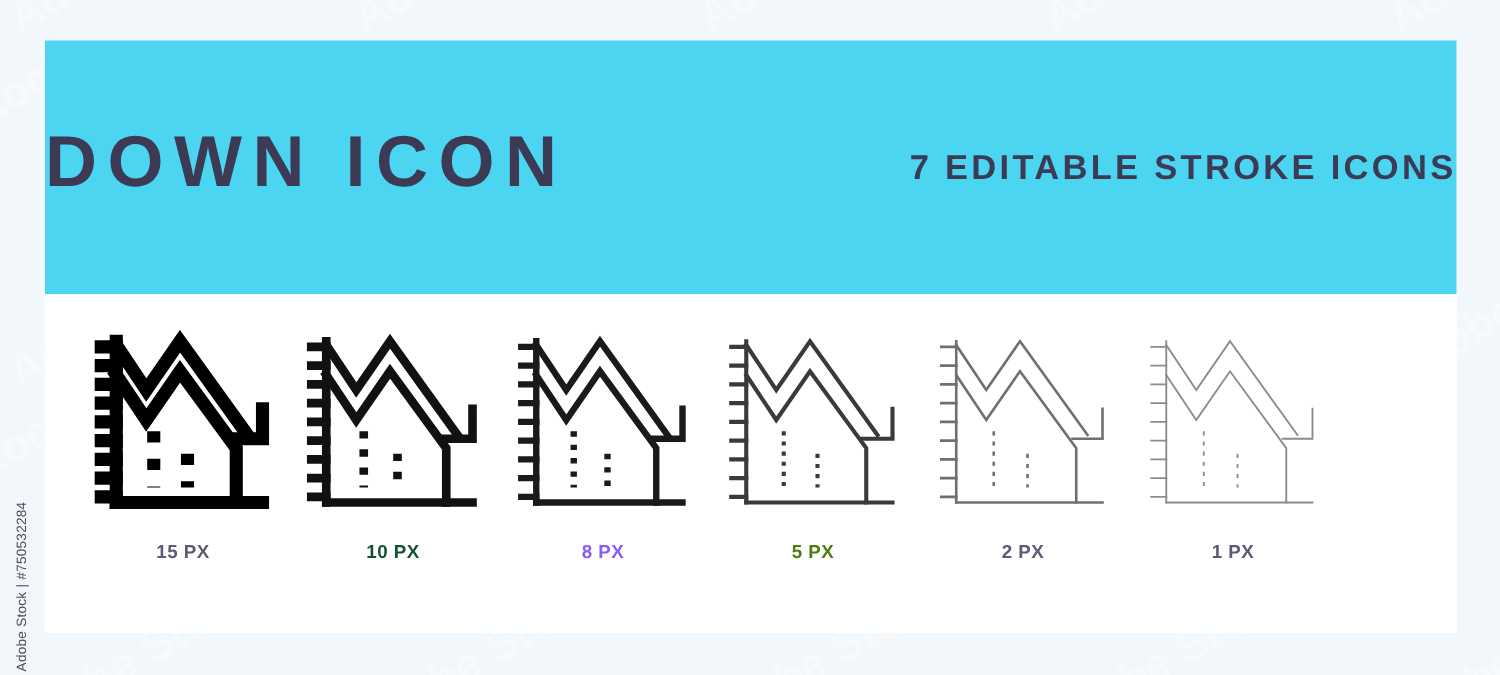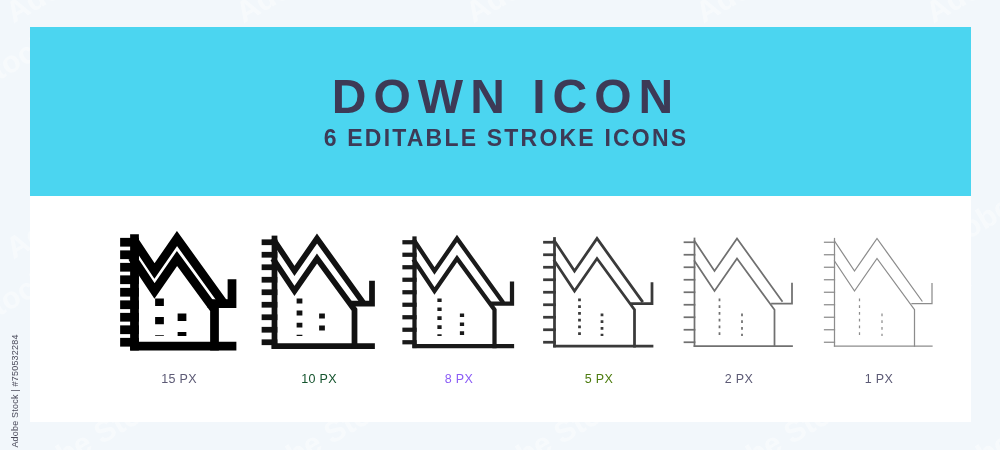--- a/index.html
+++ b/index.html
@@ -71,26 +71,24 @@
     z-index: 6;
     display: flex;
     flex-direction: column;
   }
 
   #banner {
     width: 100%;
     height: 169px;
     background: #4bd5f0;
     display: flex;
-    flex-direction: column;
     align-items: center;
-    justify-content: center;
+    justify-content: space-between;
     position: relative;
     overflow: hidden;
-    padding-left: 11px;
   }
 
   #banner-title {
     font-family: "Liberation Sans", sans-serif;
     font-weight: 700;
     font-size: 48px;
     letter-spacing: 7px;
     color: #3d3a56;
     line-height: 1;
     position: relative;
@@ -117,23 +115,24 @@
   }
 
   #icon-row {
     position: absolute;
     left: 0;
     top: 0;
     width: 100%;
     height: 100%;
     display: flex;
     align-items: flex-start;
-    justify-content: flex-end;
-    padding: 35px 22px 0 22px;
+    justify-content: flex-start;
+    padding: 24px 22px 0 22px;
     z-index: 2;
+    font-weight: bold;
   }
 
   .icon-cell {
     width: 140px;
     display: flex;
     flex-direction: column;
     align-items: center;
   }
 
   .icon-svg-wrap {
@@ -183,21 +182,21 @@
   </div>
 
 <div id="stock-credit">
   <span class="credit-text">Adobe Stock | #750532284</span>
 </div>
 
 <div id="card" style="background: rgb(255, 255, 255);">
 
   <div id="banner" style="background: rgb(75, 213, 240);">
     <div id="banner-title" style="color: rgb(61, 58, 86);">DOWN ICON</div>
-    <div id="banner-subtitle" style="color: rgb(61, 58, 86);">6 EDITABLE STROKE ICONS</div>
+    <div id="banner-subtitle" style="color: rgb(61, 58, 86);">7 EDITABLE STROKE ICONS</div>
   </div>
 
   <div id="icon-area">
     <div id="icon-row">
         <div class="icon-cell">
           <div class="icon-svg-wrap">
 <svg viewBox="0 0 100 100" xmlns="http://www.w3.org/2000/svg" fill="none" stroke="#000000" stroke-width="7" stroke-linecap="square" stroke-linejoin="miter">
   <g>
                 <line x1="6" y1="9.00" x2="14" y2="9.00"></line>
                 <line x1="6" y1="19.00" x2="14" y2="19.00"></line>

